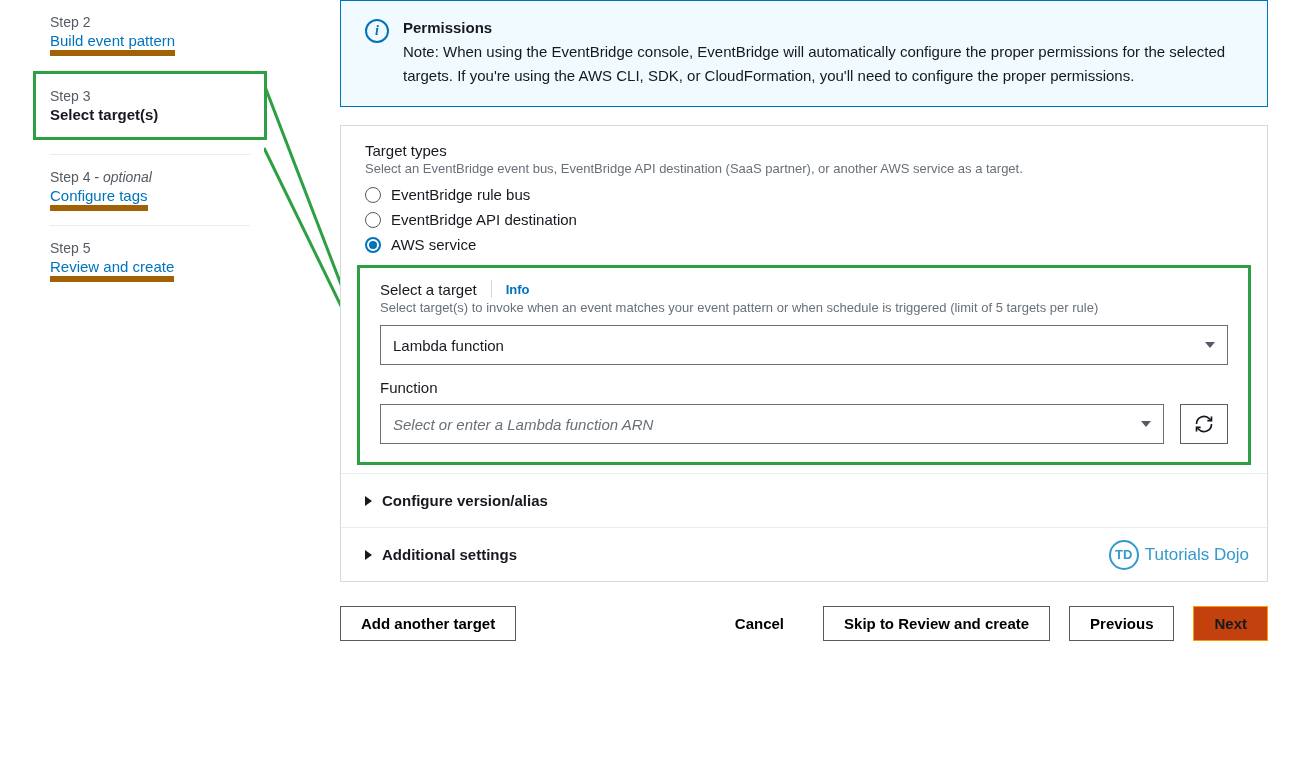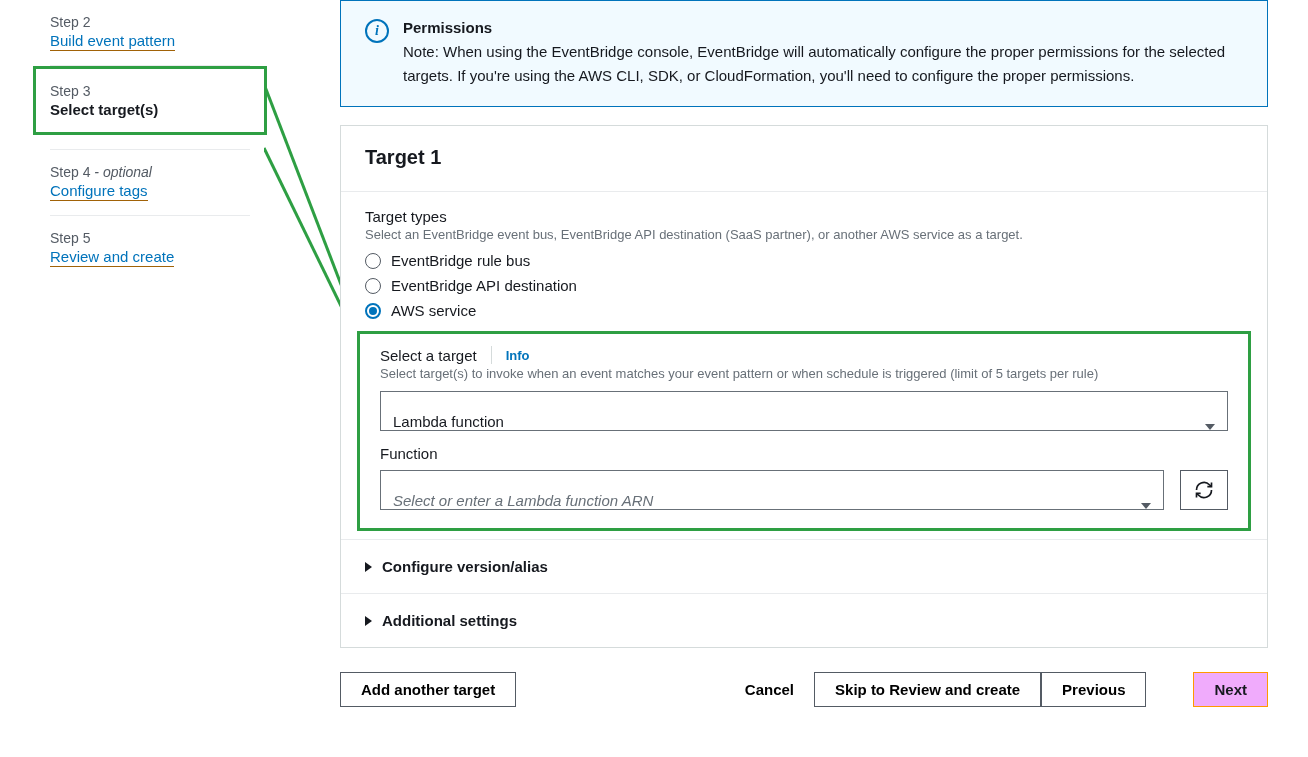--- a/index.html
+++ b/index.html
@@ -25,21 +25,21 @@
     padding: 14px 0;
     width: 200px;
   }
   .step-block:last-child { border-bottom: none; }
   .step-number { font-size: 14px; color: #545b64; }
   .step-number .optional { font-style: italic; color: #545b64; }
   .step-title-link {
     color: #0073bb;
     font-size: 15px;
     text-decoration: none;
-    border-bottom: 1px solid #a16207;
+    border-bottom: 6px solid #a16207;
     padding-bottom: 1px;
     display: inline-block;
     margin-top: 2px;
   }
   .step-title-current {
     color: #16191f;
     font-size: 15px;
     font-weight: 700;
     margin-top: 2px;
   }
@@ -129,21 +129,21 @@
     margin-bottom: 2px;
   }
   .inline-head .main-label { font-size: 15px; }
   .inline-head .divider { width: 1px; height: 18px; background: #d5dbdb; }
   .info-link { color: #0073bb; font-size: 13px; font-weight: 700; text-decoration: none; }
   .select-box {
     width: 100%;
     border: 1px solid #687078;
     height: 40px;
     display: flex;
-    align-items: flex-end;
+    align-items: center;
     justify-content: space-between;
     padding: 0 12px;
     margin-top: 8px;
     font-size: 15px;
     background: #fff;
     cursor: pointer;
   }
   .select-box .value.placeholder { color: #687078; font-style: italic; }
   .caret {
     width: 0; height: 0;
@@ -190,26 +190,25 @@
     border: 1px solid #545b64;
     background: #fff;
     font-weight: 700;
     cursor: pointer;
     font-family: inherit;
   }
   .btn.link {
     border: none; background: none; font-weight: 700;
   }
   .btn.primary {
-    background: #f0abfc;
+    background: #c2410c;
     border-color: #ff9900;
     color: #16191f;
-    margin-left: 47px;
-  }
-  .footer-right { display: flex; align-items: center; gap: 0; }
+  }
+  .footer-right { display: flex; align-items: center; gap: 19px; }
   .func-label { font-size: 15px; margin-top: 14px; }
   
   .connector {
     position: absolute;
     pointer-events: none;
   }
   .td-logo {
     display: flex; align-items: center; gap: 6px;
   }
   .td-circ {
@@ -251,23 +250,20 @@
   <div class="main">
     <div class="info-box">
       <div class="info-i">i</div>
       <div>
         <div class="info-title">Permissions</div>
         <div class="info-text">Note: When using the EventBridge console, EventBridge will automatically configure the proper permissions for the selected targets. If you're using the AWS CLI, SDK, or CloudFormation, you'll need to configure the proper permissions.</div>
       </div>
     </div>
 
     <div class="card">
-      <div class="card-header">
-        <div class="card-title">Target 1</div>
-      </div>
       <div class="card-body">
         <div class="section-label">Target types</div>
         <div class="section-desc">Select an EventBridge event bus, EventBridge API destination (SaaS partner), or another AWS service as a target.</div>
 
         <label class="radio-row">
           <span class="radio-dot"></span>
           <span>EventBridge rule bus</span>
         </label>
         <label class="radio-row">
           <span class="radio-dot"></span>
@@ -307,20 +303,24 @@
         </div>
       </div>
 
       <div class="expand-row">
         <span class="tri-right"></span>
         <span class="expand-label">Configure version/alias</span>
       </div>
       <div class="expand-row last-row" style="position:relative;align-items:center;">
         <span class="tri-right"></span>
         <span class="expand-label">Additional settings</span>
+        <div class="td-logo" style="position:absolute; right:18px; top:50%; transform:translateY(-50%);">
+          <div class="td-circ">TD</div>
+          <div class="td-text">Tutorials Dojo</div>
+        </div>
       </div>
     </div>
 
     <div class="footer-row">
       <button class="btn">Add another target</button>
       <div class="footer-right">
         <button class="btn link">Cancel</button>
         <button class="btn">Skip to Review and create</button>
         <button class="btn">Previous</button>
         <button class="btn primary">Next</button>

